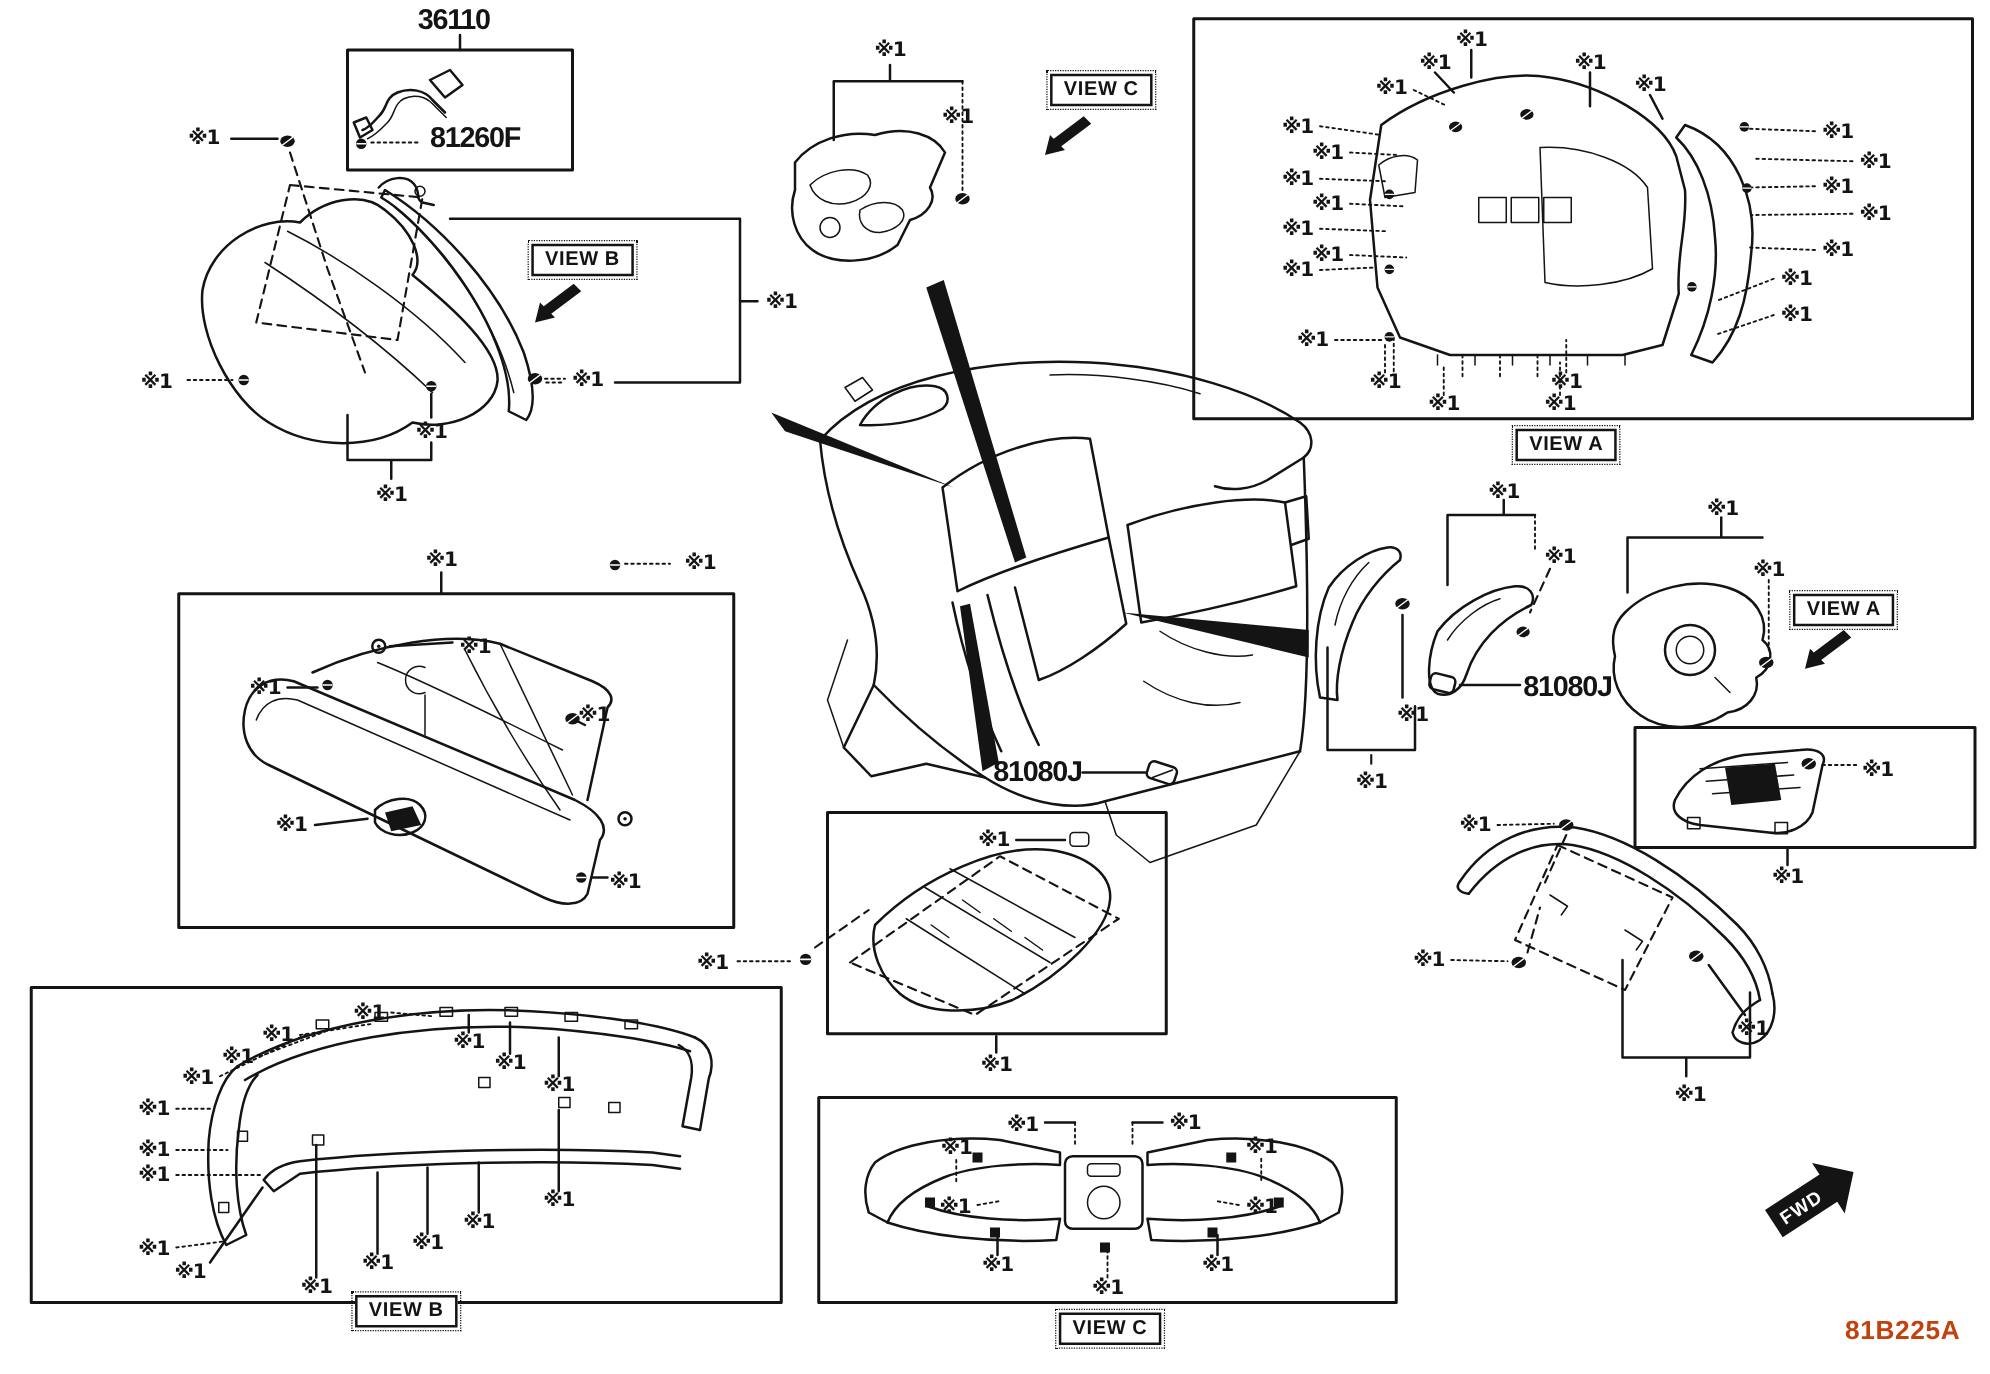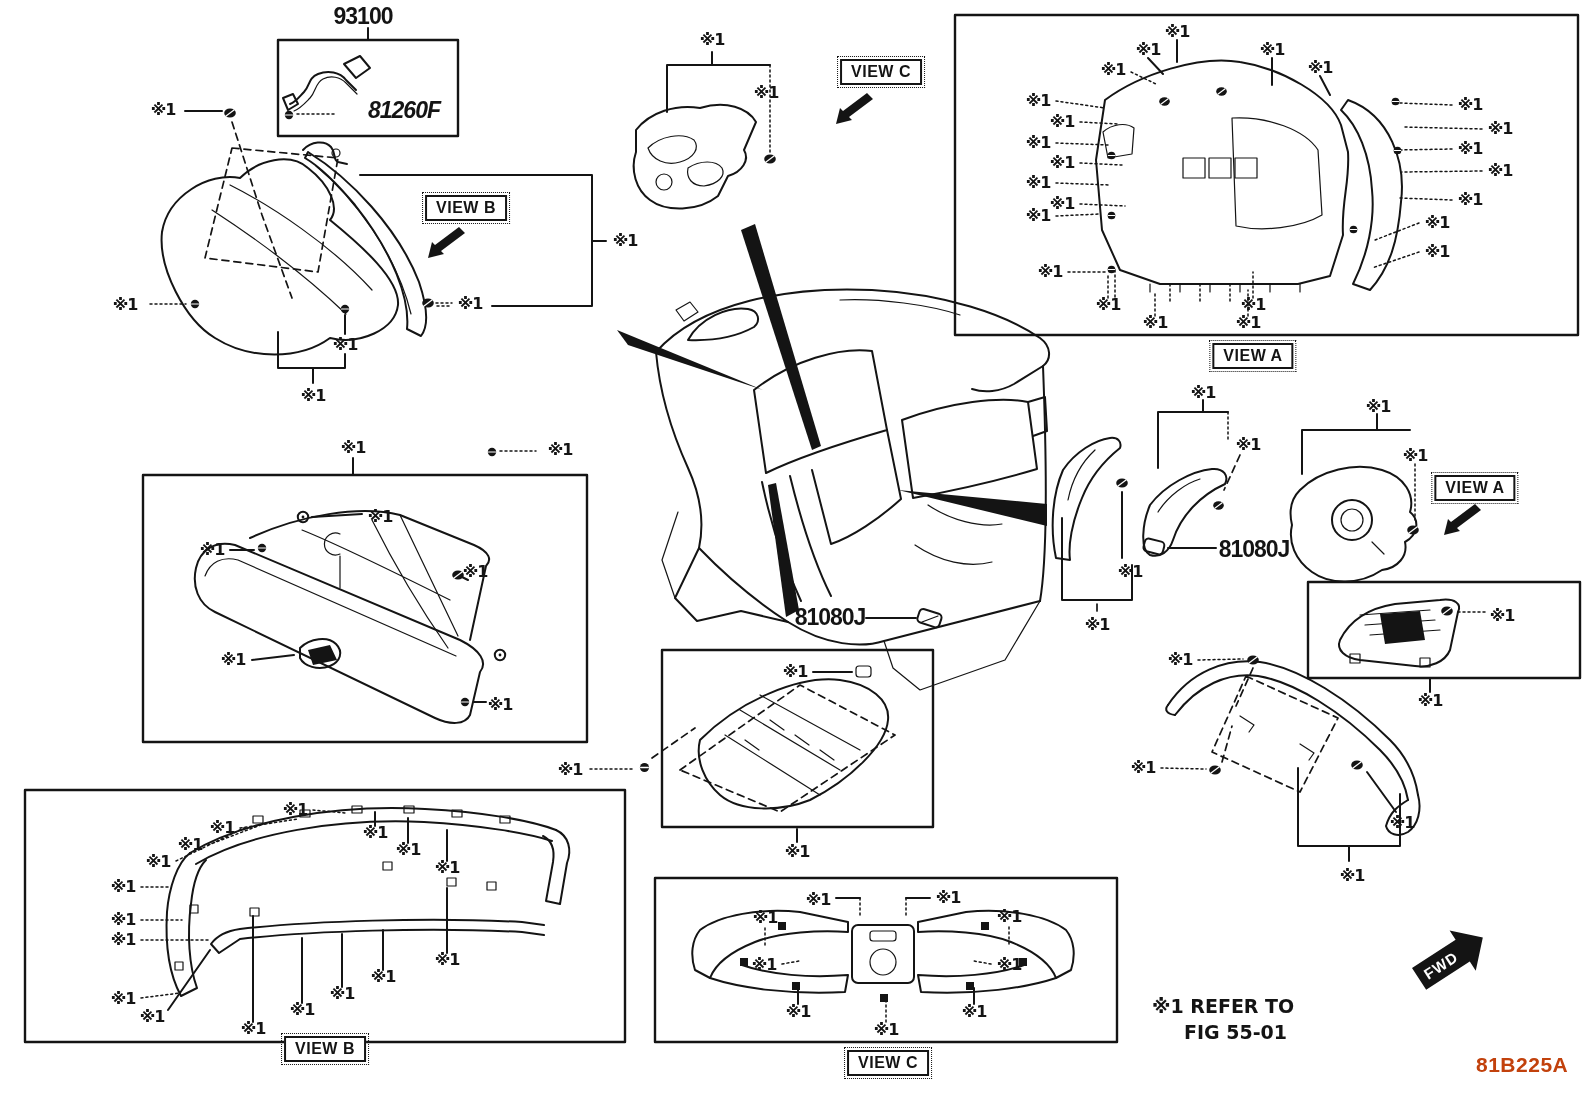--- a/index.html
+++ b/index.html
@@ -358,32 +358,28 @@
       <div class="ref-marker" style="left: 447px; top: 960px;">※1</div>
       <div class="ref-marker" style="left: 818px; top: 900px;">※1</div>
       <div class="ref-marker" style="left: 948px; top: 898px;">※1</div>
       <div class="ref-marker" style="left: 765px; top: 918px;">※1</div>
       <div class="ref-marker" style="left: 1009px; top: 917px;">※1</div>
       <div class="ref-marker" style="left: 764px; top: 965px;">※1</div>
       <div class="ref-marker" style="left: 1009px; top: 965px;">※1</div>
       <div class="ref-marker" style="left: 798px; top: 1012px;">※1</div>
       <div class="ref-marker" style="left: 974px; top: 1012px;">※1</div>
       <div class="ref-marker" style="left: 886px; top: 1030px;">※1</div>
-      <div class="part-label" style="left: 363px; top: 16px;">93100</div>
-      <div class="part-label" style="left: 404px; top: 110px; font-style: italic;">81260F</div>
+      <div class="part-label" style="left: 363px; top: 16px;">36110</div>
+      <div class="part-label" style="left: 380px; top: 110px;">81260F</div>
       <div class="part-label" style="left: 830px; top: 617px;">81080J</div>
       <div class="part-label" style="left: 1254px; top: 549px;">81080J</div>
       <div class="view-label" style="left: 466px; top: 208px;">VIEW B</div>
       <div class="view-label" style="left: 881px; top: 72px;">VIEW C</div>
       <div class="view-label" style="left: 1253px; top: 356px;">VIEW A</div>
       <div class="view-label" style="left: 1475px; top: 488px;">VIEW A</div>
       <div class="view-label" style="left: 325px; top: 1049px;">VIEW B</div>
       <div class="view-label" style="left: 888px; top: 1063px;">VIEW C</div>
     </div>
 
-<div class="footnote">
-  <div>※1 REFER TO</div>
-  <div class="l2">FIG 55-01</div>
+
+<div class="figcode">81B225A</div>
+
 </div>
 
-<div class="figcode">81B225A</div>
-
-</div>
-
 </body></html>

